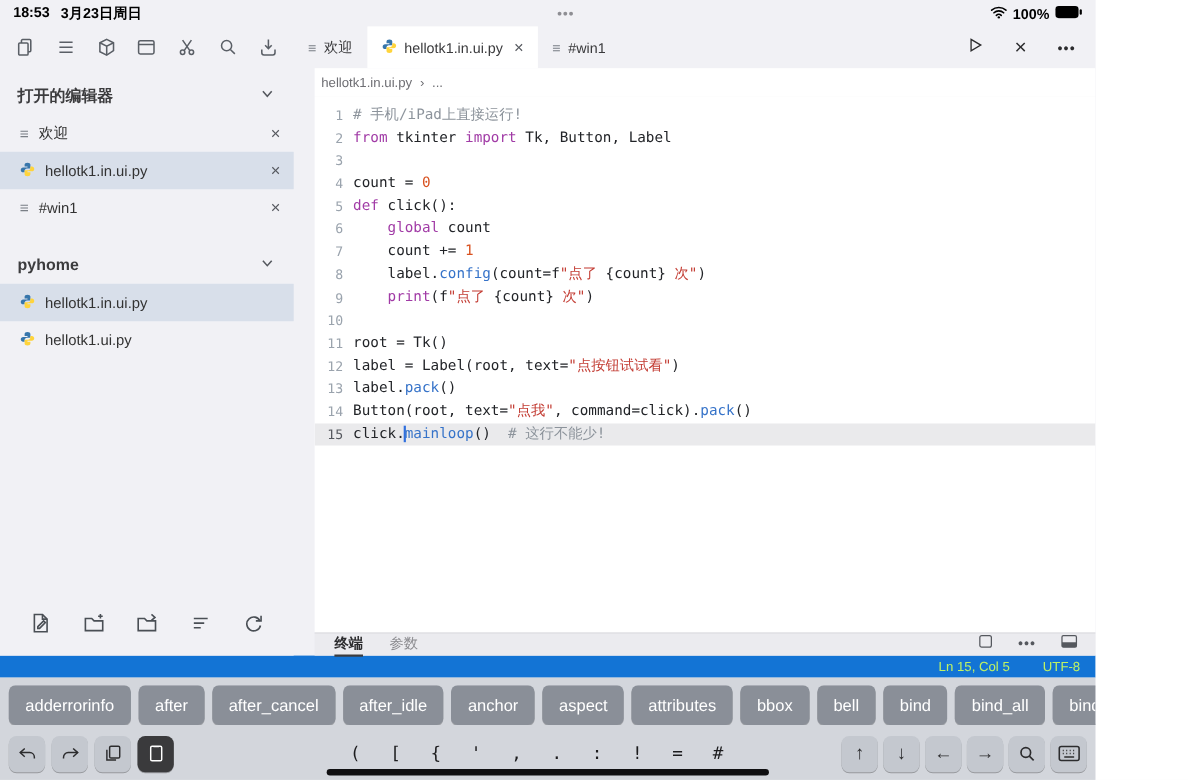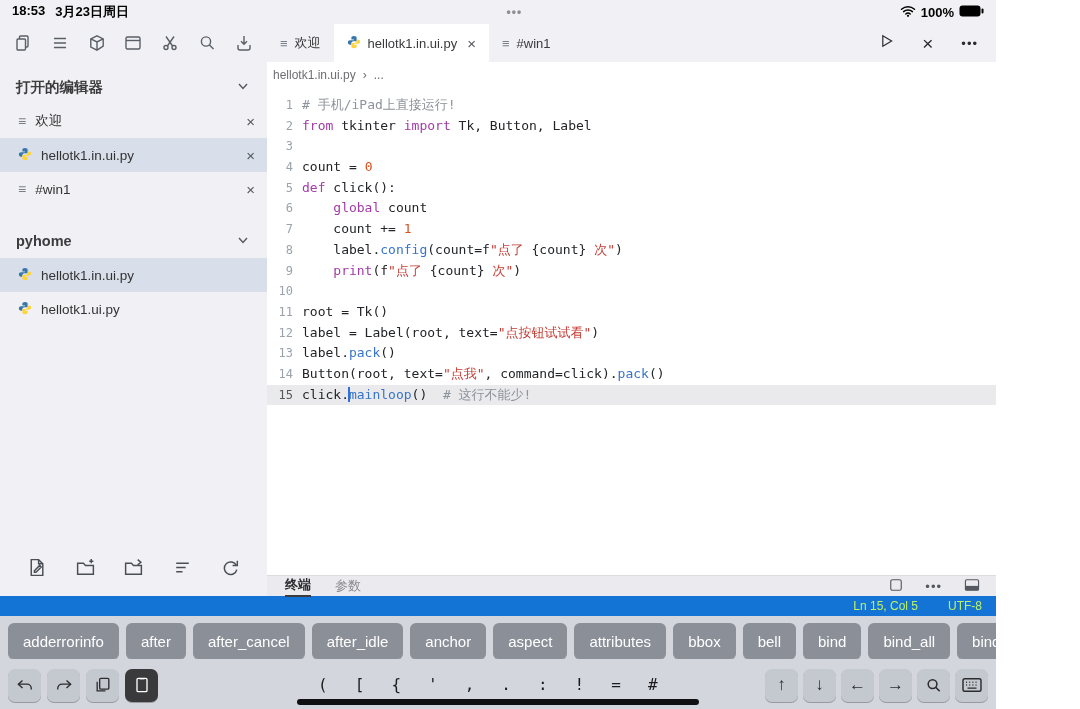--- a/index.html
+++ b/index.html
@@ -22,21 +22,21 @@
   .tab { display:flex; align-items:center; gap:7px; padding:0 13px; font-size:13px; color:#3a3a3c; cursor:default; }
   .tab.active { background:var(--tab_active_bg,#fff); }
   .tab .tab-ic { color:#7a7f86; font-size:13px; }
   .tab .close { color:#55585e; font-size:15px; margin-left:3px; }
   .hdr-controls { display:flex; align-items:center; gap:28px; padding-right:18px; margin-left:auto; }
   .hdr-controls svg { stroke:#2c2c2e; fill:none; stroke-width:1.5; }
   .hdr-x { font-size:19px; color:#2c2c2e; line-height:1; }
   .hdr-dots { font-size:13px; color:#2c2c2e; letter-spacing:1px; }
 
   
-  .main { display:flex; height:534px; }
+  .main { display:flex; height:534px;gap:19px; }
   .sidebar { width:267px; flex:none; background:#f1f1f5; position:relative; padding-top:8px; }
   .sec-header { height:34px; display:flex; align-items:center; justify-content:space-between; padding:0 18px 0 16px; font-size:14.5px; font-weight:bold; color:#3c3c3e; }
   .side-item { height:34px; display:flex; align-items:center; gap:9px; padding:0 12px 0 18px; font-size:13.5px; color:#333; }
   .side-item.selected { background:var(--selection_bg,#d8dfea); }
   .side-item .grow { flex:1; overflow:hidden; white-space:nowrap; }
   .side-item .x { color:#55585e; font-size:15px; }
   .side-item .li-ic { color:#7a7f86; font-size:14px; }
   .folder-gap { height:18px; }
   .side-bottom { position:absolute; left:0; right:0; bottom:14px; display:flex; justify-content:space-between; padding:0 26px; }
   .side-bottom svg { stroke:#4a4f55; fill:none; stroke-width:1.4; }
@@ -50,21 +50,21 @@
   .line.current .ln { color:#55585e; }
   .code { white-space:pre; color:var(--plain,#222428); }
   .tok-k { color:var(--keyword,#A13BA6); }
   .tok-f { color:var(--function,#3673C9); }
   .tok-s { color:var(--string,#C33C33); }
   .tok-n { color:var(--number,#D8511F); }
   .tok-c { color:var(--comment,#8C939B); }
   .caret { display:inline-block; width:2px; height:15px; background:#2f6fde; vertical-align:text-bottom; margin:0 -1px; animation:blink 1.1s steps(1) infinite; }
   @keyframes blink { 50% { opacity:0; } }
 
-  .panelbar { height:21px; background:#ebebef; border-top:1px solid #dcdce0; display:flex; align-items:center; gap:24px; padding:0 16px 0 18px; font-size:13px; }
+  .panelbar { height:21px; background:#ebebef; border-top:1px solid #dcdce0; display:flex; align-items:flex-start; gap:24px; padding:0 16px 0 18px; font-size:13px; }
   .panel-tab { color:#8a8a8e; padding-bottom:1px; }
   .panel-tab.active { color:#2c2c2e; font-weight:bold; border-bottom:2px solid #3c3c3e; }
   .panel-right { margin-left:auto; display:flex; align-items:center; gap:22px; }
   .panel-right svg { stroke:#55585e; fill:none; stroke-width:1.3; }
   .panel-dots { color:#55585e; font-size:13px; letter-spacing:1px; }
 
   
   .bluebar { height:20px; background:var(--statusbar,#1374D5); color:#bef264; font-size:12px; display:flex; align-items:center; justify-content:flex-end; gap:30px; padding-right:14px; }
 
   

